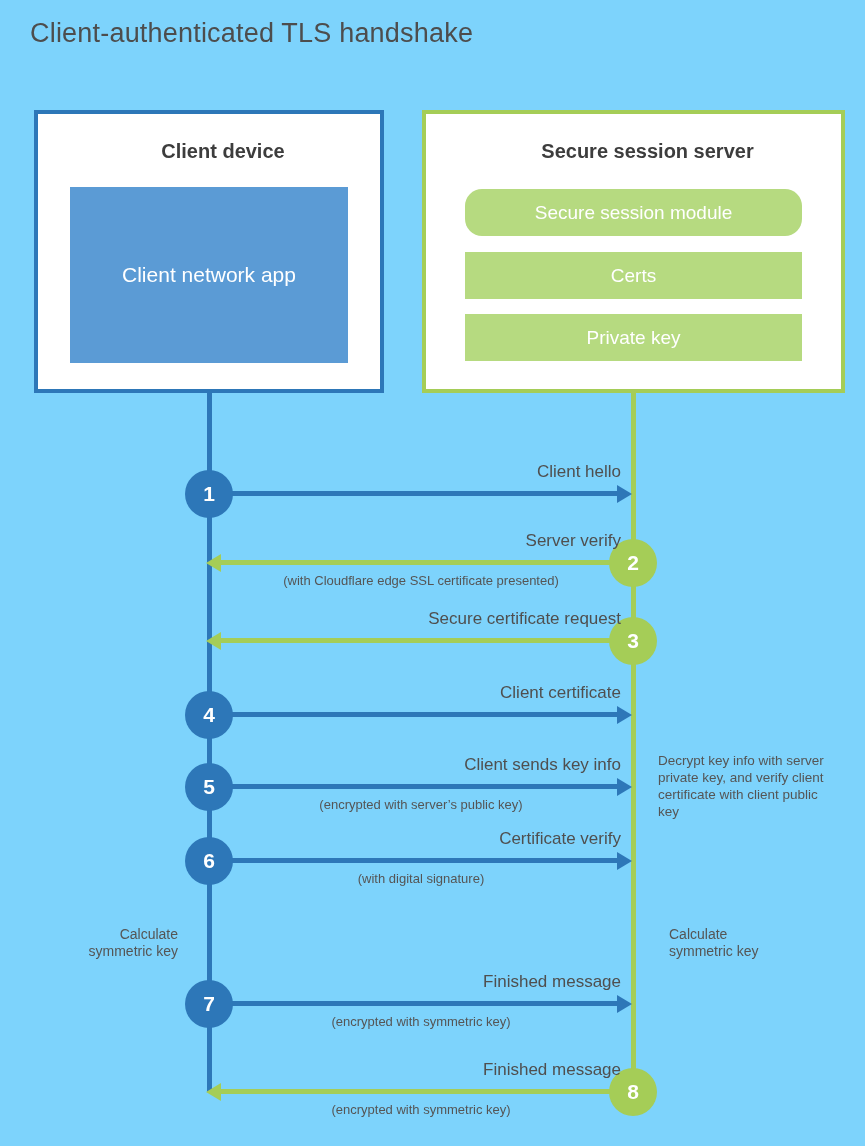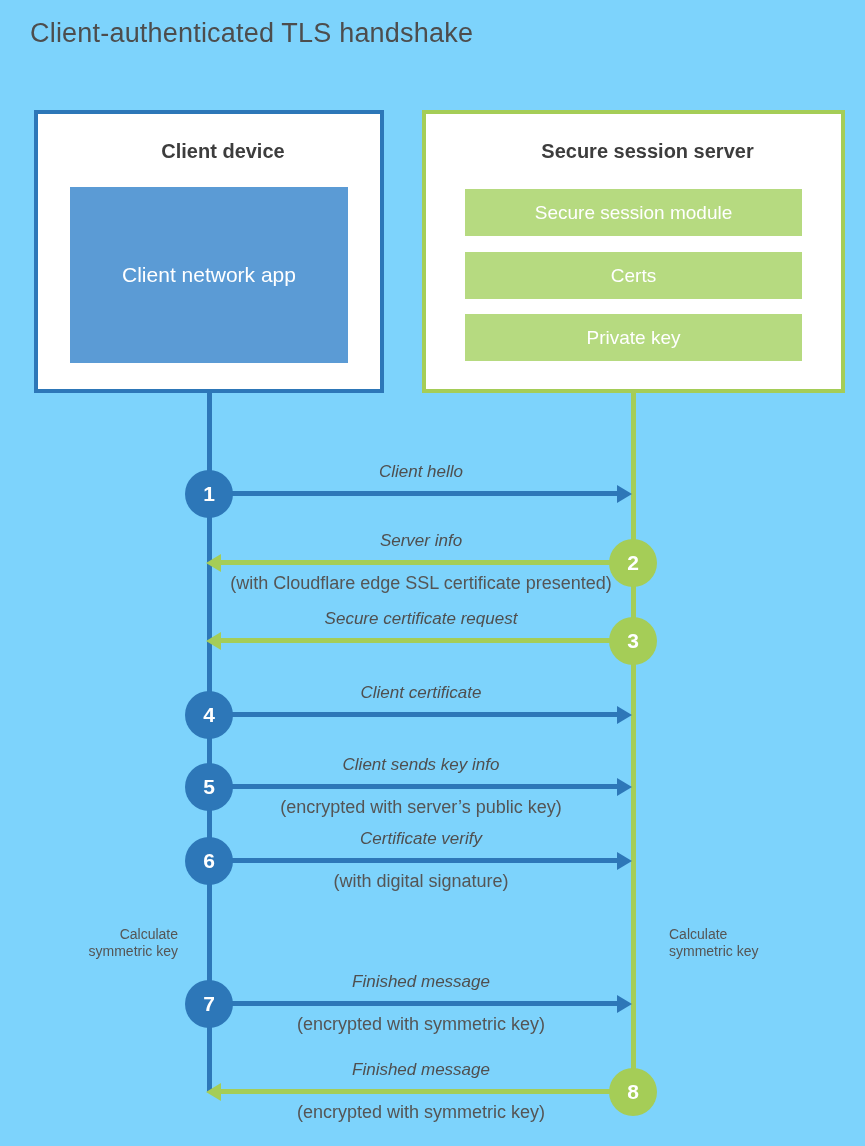--- a/index.html
+++ b/index.html
@@ -23,21 +23,21 @@
   }
   .app-rect {
     position:absolute; left:70px; top:187px; width:278px; height:176px;
     background:var(--blue-fill); display:flex; align-items:center; justify-content:center;
     text-align:center; color:#ffffff; font-size:21px; line-height:1.25; padding:12px 40px; box-sizing:border-box;
   }
   .bar {
     position:absolute; left:465px; width:337px; height:47px; background:var(--green-fill);
     display:flex; align-items:center; justify-content:center; color:#ffffff; font-size:19px;
   }
-  .bar1 { top:189px; } .bar2 { top:252px; } .bar3 { top:314px; }
+  .bar1 { top:189px;border-radius:17px; } .bar2 { top:252px; } .bar3 { top:314px; }
   
   .vline { position:absolute; width:5px; }
   .vline-client { left:207px; top:393px; height:699px; background:var(--blue); }
   .vline-server { left:631px; top:393px; height:700px; background:var(--green); }
   
   .circle {
     position:absolute; width:48px; height:48px; border-radius:50%;
     top:calc(var(--y) - 24px); color:#fff; font-weight:700; font-size:21px;
     display:flex; align-items:center; justify-content:center; z-index:3;
   }
@@ -45,25 +45,25 @@
   .from-server .circle { left:609px; background:var(--green); }
   .aline { position:absolute; height:5px; top:calc(var(--y) - 3px); z-index:2; }
   .from-client .aline { left:209px; width:409px; background:var(--blue); }
   .from-server .aline { left:221px; width:412px; background:var(--green); }
   .ahead { position:absolute; width:0; height:0; top:calc(var(--y) - 9px);
     border-top:9px solid transparent; border-bottom:9px solid transparent; z-index:2; }
   .from-client .ahead { left:617px; border-left:15px solid var(--blue); }
   .from-server .ahead { left:206px; border-right:15px solid var(--green); }
   .mlabel {
     position:absolute; left:221px; width:400px; top:calc(var(--y) - 32px);
-    text-align:center; font-size:17px; color:var(--txt); z-index:4;font-style:italic;
+    text-align:right; font-size:17px; color:var(--txt); z-index:4;
   }
   .msub {
     position:absolute; left:171px; width:500px; top:calc(var(--y) + 10px);
-    text-align:center; font-size:18px; color:#555555; z-index:4;
+    text-align:center; font-size:13px; color:#555555; z-index:4;
   }
   
   .calc-left {
     position:absolute; left:20px; top:926px; width:158px; text-align:right;
     font-size:14px; line-height:17px; color:#555555;
   }
   .calc-right {
     position:absolute; left:669px; top:926px; width:140px; text-align:left;
     font-size:14px; line-height:17px; color:#555555;
   }
@@ -98,21 +98,21 @@
     <div class="aline"></div>
     <div class="ahead"></div>
     <div class="circle">1</div>
     <div class="mlabel">Client hello</div>
   </div>
 
   <div class="msg from-server" style="--y:563px">
     <div class="aline"></div>
     <div class="ahead"></div>
     <div class="circle">2</div>
-    <div class="mlabel">Server info</div>
+    <div class="mlabel">Server verify</div>
     <div class="msub">(with Cloudflare edge SSL certificate presented)</div>
   </div>
 
   <div class="msg from-server" style="--y:641px">
     <div class="aline"></div>
     <div class="ahead"></div>
     <div class="circle">3</div>
     <div class="mlabel">Secure certificate request</div>
   </div>
 
@@ -154,14 +154,15 @@
     <div class="mlabel">Finished message</div>
     <div class="msub">(encrypted with symmetric key)</div>
   </div>
 
   <div class="calc-left" title="Calculate symmetric key">
     <span>Calculate<br>symmetric key</span>
   </div>
   <div class="calc-right" title="Calculate symmetric key">
     <span>Calculate<br>symmetric key</span>
   </div>
+  <div class="decrypt-note">Decrypt key info with server private key, and verify client certificate with client public key</div>
 
 </div>
 
 </body></html>

